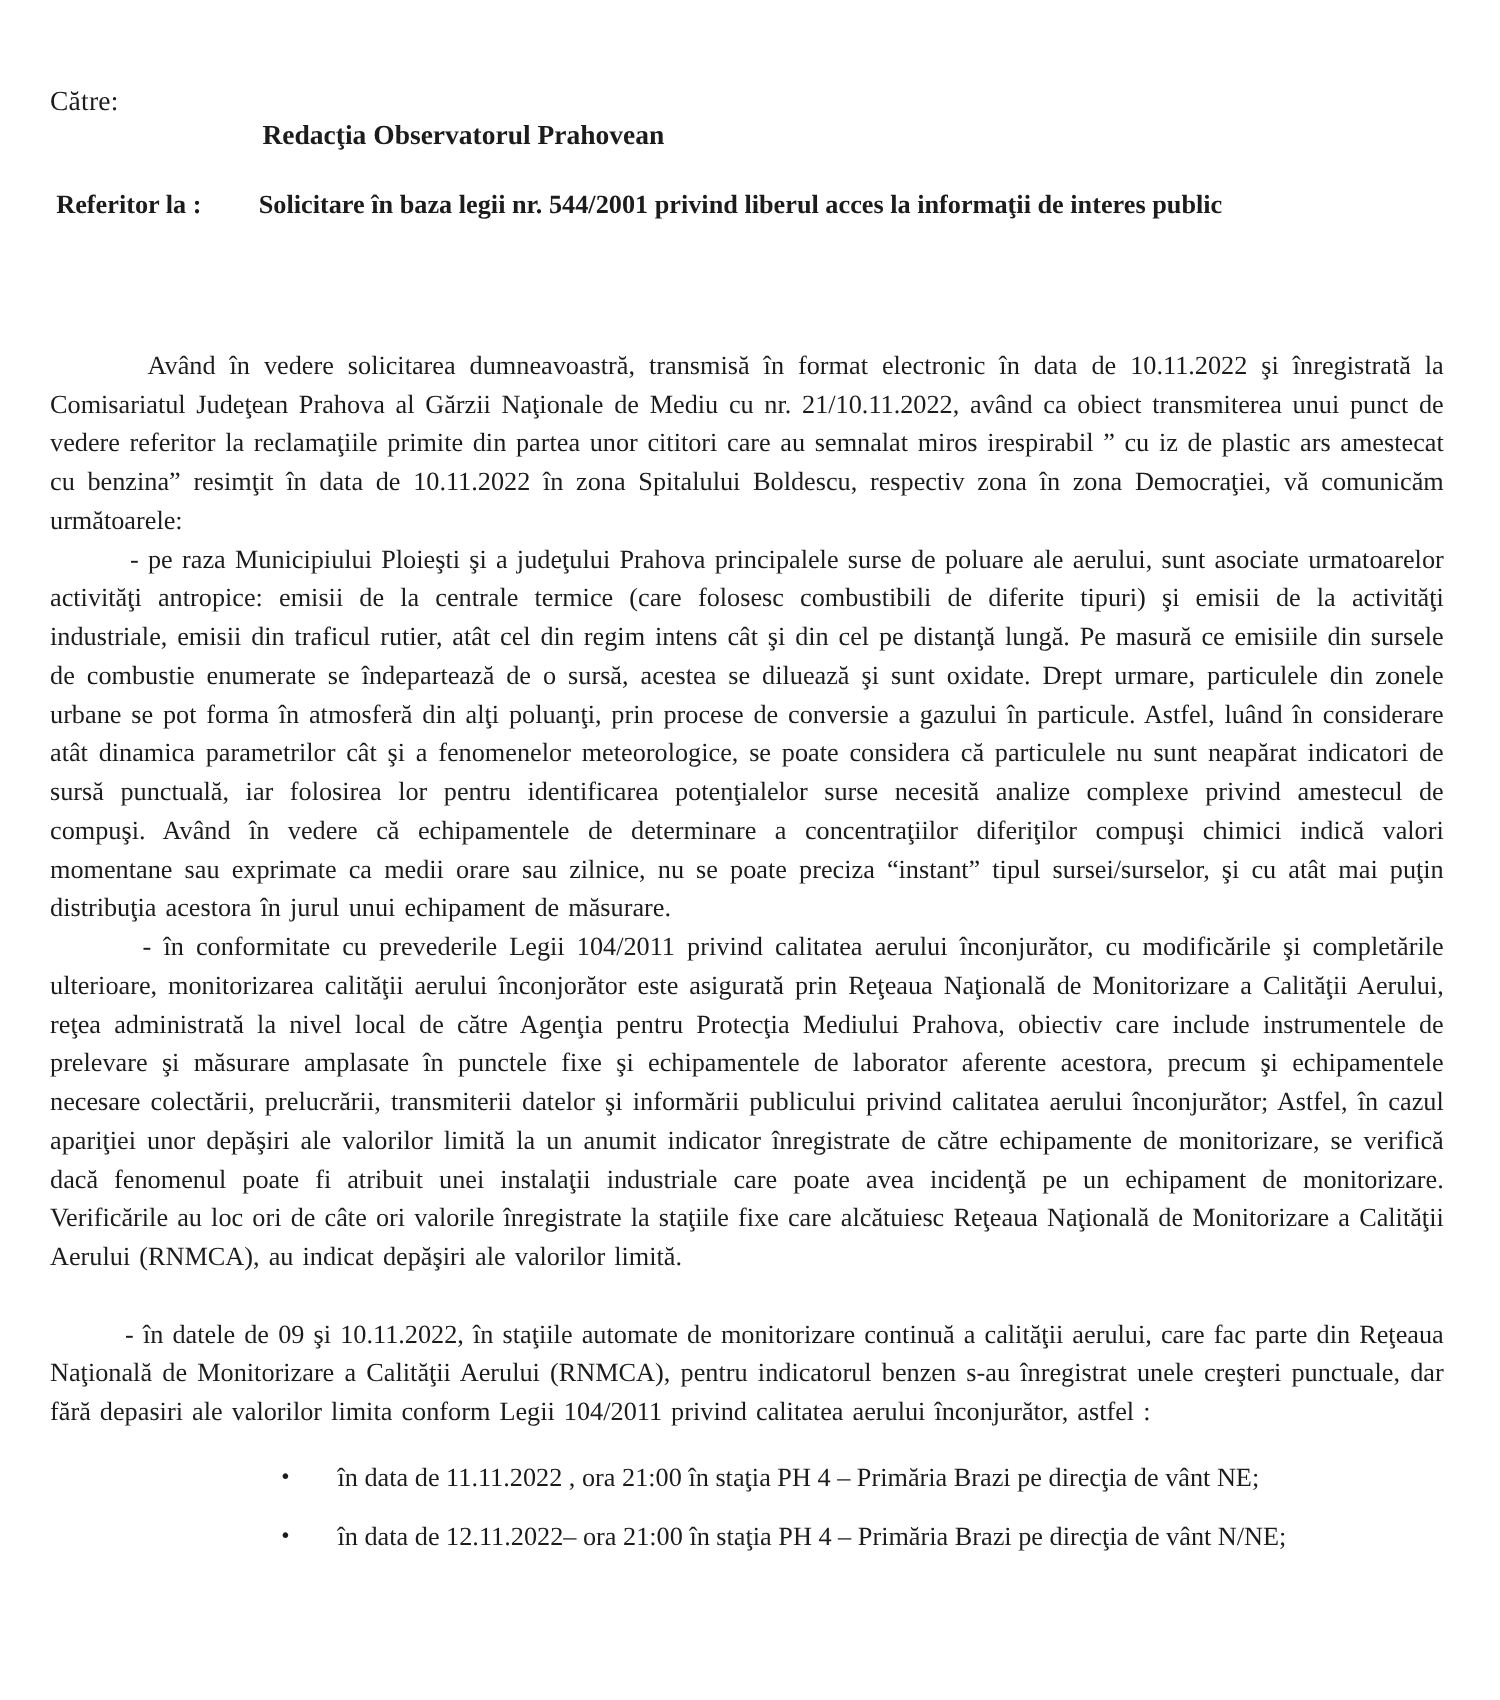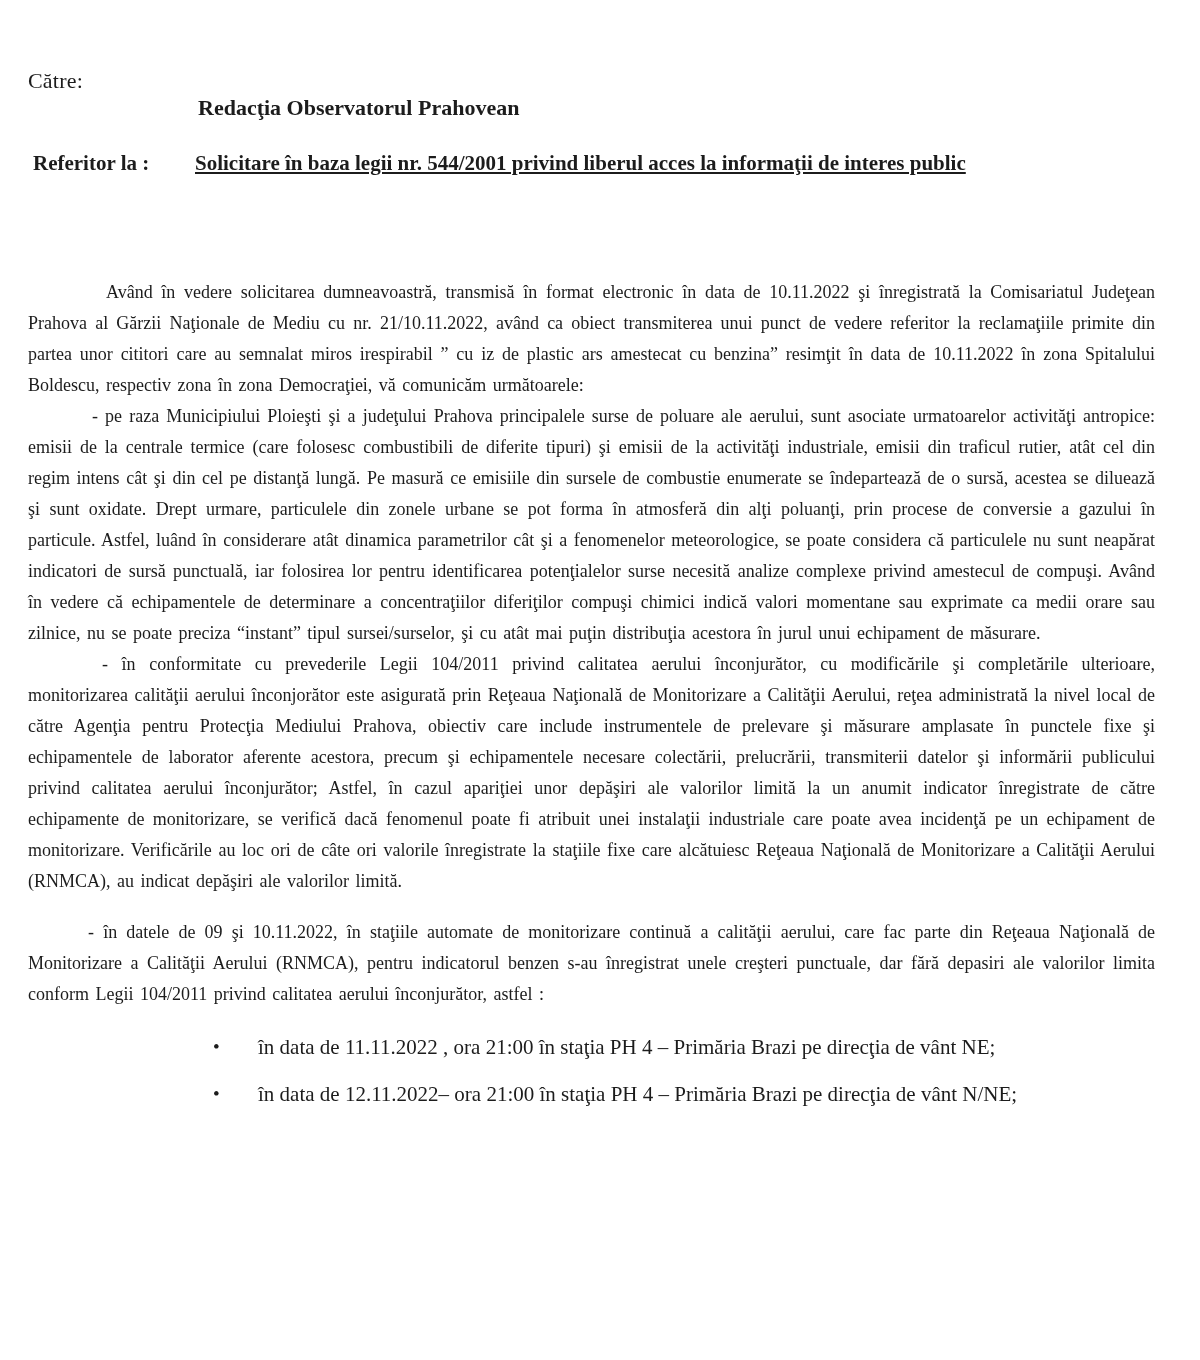--- a/index.html
+++ b/index.html
@@ -8,21 +8,21 @@
     background: #ffffff;
   }
   body {
     width: 1200px;
     height: 1360px;
     font-family: "Liberation Serif", "DejaVu Serif", serif;
     color: #1c1c1c;
     overflow: hidden;
   }
   .page {
-    padding: 66px 45px 0 28px;
+    padding: 66px 45px 0 40px;
     box-sizing: border-box;
     width: 1200px;
     height: 1360px;
   }
   
   .to-row {
     display: flex;
     align-items: flex-start;
     font-size: 22px;
     line-height: 1.32;
@@ -48,37 +48,36 @@
     line-height: 1.3;
   }
   .re-label {
     width: 162px;
     flex-shrink: 0;
     padding-left: 5px;
     white-space: nowrap;
   }
   .re-value {
     flex: 1;
-    text-decoration: underline;
   }
   
   .body-text {
     margin-top: 100px;
   }
   p.para {
     margin: 0;
-    font-size: 18px;
+    font-size: 21px;
     line-height: 31px;
     text-align: justify;
     word-spacing: 2px;
   }
   p.para.indent-1 { text-indent: 78px; }
   p.para.indent-2 { text-indent: 64px; }
   p.para.indent-3 { text-indent: 74px; }
-  p.para.indent-4 { text-indent: 60px; margin-top: 20px; }
+  p.para.indent-4 { text-indent: 60px; margin-top: 31px; }
   
   .bullet-list {
     margin-top: 22px;
   }
   .bullet-row {
     display: flex;
     align-items: flex-start;
     font-size: 21px;
     line-height: 30px;
     margin-bottom: 17px;

